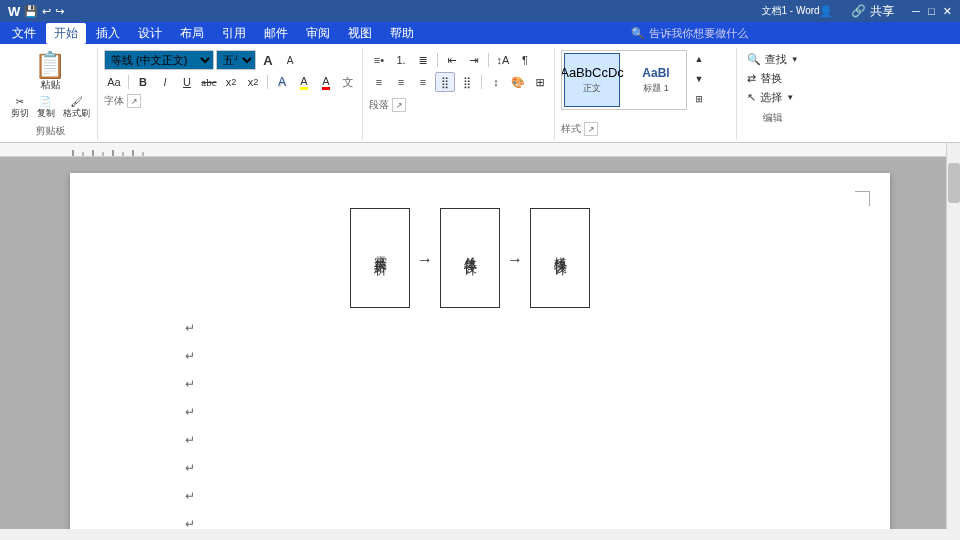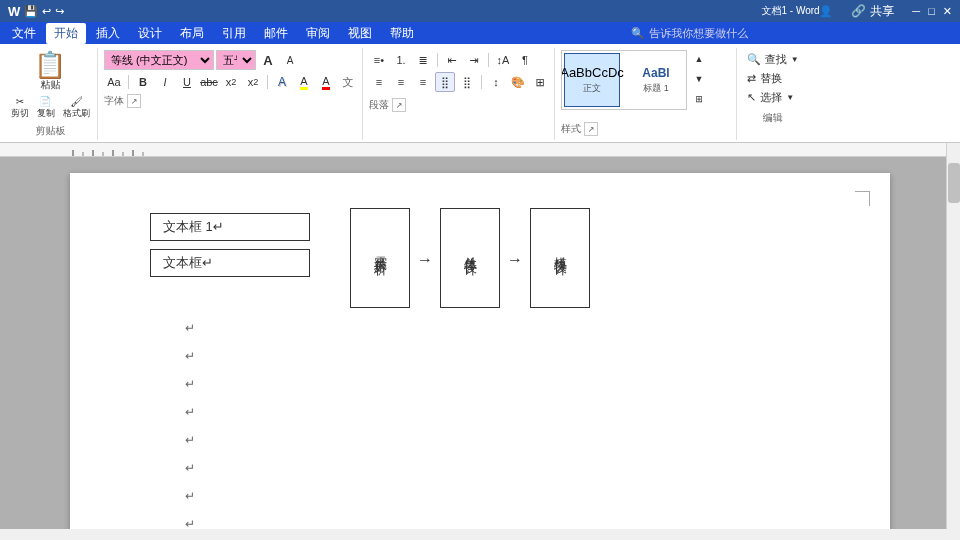--- a/index.html
+++ b/index.html
@@ -69,21 +69,21 @@
       min-width: 200px;
     }
     .font-row1, .font-row2, .font-row3 {
       display: flex;
       align-items: center;
       gap: 2px;
       margin-bottom: 2px;
     }
     .font-select {
       border: 1px solid #c8c8c8;
-      background: #f9a8d4;
+      background: #0369a1;
       font-size: 11px;
       padding: 1px 2px;
       height: 20px;
       cursor: pointer;
     }
     .font-select-wide { width: 110px; }
     .font-select-size { width: 40px; }
     .icon-btn {
       width: 20px;
       height: 20px;
@@ -385,21 +385,21 @@
         </select>
         <div class="icon-btn bold" style="font-size:13px;font-weight:bold;">A</div>
         <div class="icon-btn" style="font-size:10px;">A</div>
       </div>
       <div class="font-row2">
         <div class="icon-btn" style="font-size:11px;">Aa</div>
         <div style="width:1px;background:#ccc;margin:0 2px;height:14px;"></div>
         <div class="icon-btn bold">B</div>
         <div class="icon-btn italic">I</div>
         <div class="icon-btn underline">U</div>
-        <div class="icon-btn" style="text-decoration:line-through;">abc</div>
+        <div class="icon-btn" style="text-decoration:line-through;font-family:Liberation Serif, serif;">abc</div>
         <div class="icon-btn">x<sub>2</sub></div>
         <div class="icon-btn">x<sup>2</sup></div>
         <div style="width:1px;background:#ccc;margin:0 2px;height:14px;"></div>
         <div class="icon-btn" style="font-size:12px;color:#2b579a;text-shadow:1px 1px 1px rgba(0,0,0,0.3);">A</div>
         <div class="icon-btn" style="position:relative;">
             <span style="border-bottom:3px solid yellow;">A</span>
           </div>
         <div class="icon-btn" style="position:relative;">
             <span style="border-bottom:3px solid red;">A</span>
           </div>
@@ -503,28 +503,20 @@
   </div>
 
   <div class="scrollbar">
     <span class="scrollbar-thumb"></span>
   </div>
 
   <div class="page" style="margin-top:14px;">
 
     <div class="page-corner"></div>
 
-    <div class="text-boxes">
-      <div class="text-box">
-        <span>文本框 1↵</span>
-      </div>
-      <div class="text-box">
-        <span>文本框↵</span>
-      </div>
-    </div>
 
     <div class="flowchart">
       <div class="flow-box">需求分析↵</div>
       <div class="flow-arrow">→</div>
       <div class="flow-box">总体设计↵</div>
       <div class="flow-arrow">→</div>
       <div class="flow-box">模块设计↵</div>
     </div>
 
     <div class="paragraph-marks">

